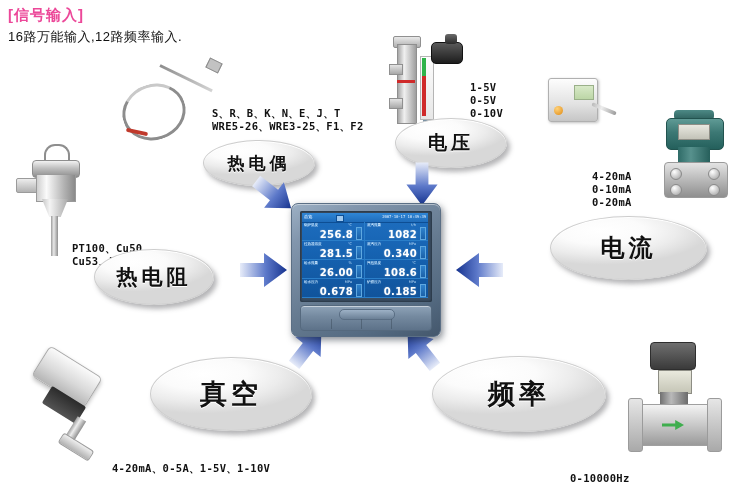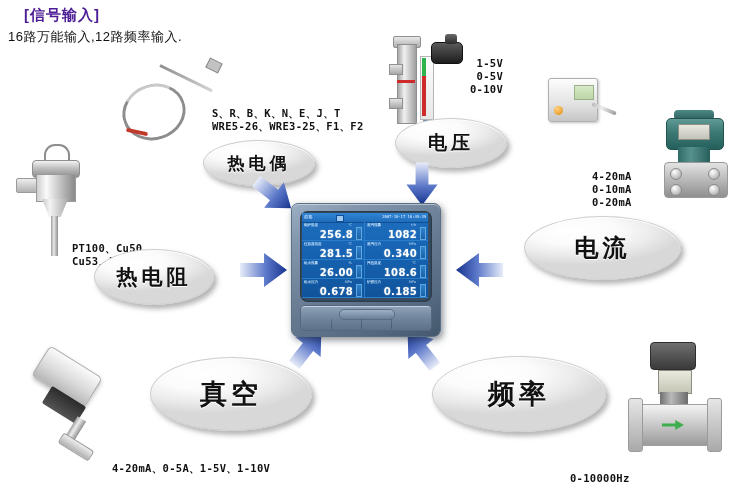--- a/index.html
+++ b/index.html
@@ -5,21 +5,21 @@
   html,body{margin:0;padding:0;}
   body{
     width:739px;height:495px;position:relative;overflow:hidden;
     background:#ffffff;
     font-family:"Liberation Sans","DejaVu Sans",sans-serif;
   }
   .abs{position:absolute;}
 
   
   #hdr-title{
-    left:24px;top:6px;font-size:15px;font-weight:bold;color:#4c1d95;
+    left:8px;top:6px;font-size:15px;font-weight:bold;color:#ec4899;
     letter-spacing:1px;
   }
   #hdr-sub{
     left:8px;top:28px;font-size:13px;color:#111;letter-spacing:.5px;text-align:right;
   }
 
   
   .spec{
     font-family:"DejaVu Sans Mono","Liberation Mono",monospace;
     font-size:10.5px;color:#111;line-height:13px;font-weight:bold;
@@ -46,21 +46,21 @@
   
   #recorder{
     left:291px;top:203px;width:148px;height:132px;
     border-radius:7px;
     background:linear-gradient(150deg,#9db0c4 0%,#8296ad 18%,#64798f 55%,#546a81 80%,#44576c 100%);
     box-shadow:2px 3px 7px rgba(40,50,62,.55), inset 0 1px 0 rgba(255,255,255,.45);
     border:1px solid #5b6f85;
   }
   #rec-bezel{
     left:8px;top:7px;width:130px;height:89px;
-    border-radius:8px;
+    border-radius:2px;
     background:#3a4d61;
     box-shadow:inset 0 0 3px rgba(0,0,0,.6);
     padding:1px;
   }
   #rec-screen{
     position:absolute;left:2px;top:2px;width:126px;height:85px;
     background:linear-gradient(180deg,#1f6fc0 0%,#1663b2 45%,#10539b 100%);
     overflow:hidden;
   }
   #rec-topbar{
@@ -288,42 +288,42 @@
   <div class="fm-body"></div>
   <div class="fm-fl-l"></div>
   <div class="fm-fl-r"></div>
   <div class="fm-green"></div>
 </div>
 
 <div class="abs spec" style="left:72px;top:214px;margin-top:28px;">PT100、Cu50
 Cu53、BA1、BA2</div>
 <div class="abs spec" style="left:212px;top:107px;">S、R、B、K、N、E、J、T
 WRE5-26、WRE3-25、F1、F2</div>
-<div class="abs spec" style="left:470px;top:57px;text-align:right;">1-5V
+<div class="abs spec" style="left:470px;top:81px;">1-5V
 0-5V
 0-10V</div>
 <div class="abs spec" style="left:592px;top:170px;">4-20mA
 0-10mA
 0-20mA</div>
 <div class="abs spec" style="left:112px;top:462px;">4-20mA、0-5A、1-5V、1-10V</div>
 <div class="abs spec" style="left:570px;top:472px;text-align:right;">0-10000Hz</div>
 
 <div class="abs oval" style="left:94px;top:249px;width:118px;height:54px;font-size:21px;">
   <span>热电阻</span>
 </div>
 
 <div class="abs oval" style="left:203px;top:140px;width:110px;height:44px;font-size:17px;">
   <span>热电偶</span>
 </div>
 
 <div class="abs oval" style="left:395px;top:118px;width:110px;height:48px;font-size:19px;">
   <span>电压</span>
 </div>
 
-<div class="abs oval" style="left:524px;top:216px;width:155px;height:62px;font-size:24px;">
+<div class="abs oval" style="left:550px;top:216px;width:155px;height:62px;font-size:24px;">
   <span>电流</span>
 </div>
 
 <div class="abs oval" style="left:150px;top:357px;width:160px;height:72px;font-size:27px;">
   <span>真空</span>
 </div>
 
 <div class="abs oval" style="left:432px;top:356px;width:172px;height:74px;font-size:27px;">
   <span>频率</span>
 </div>

